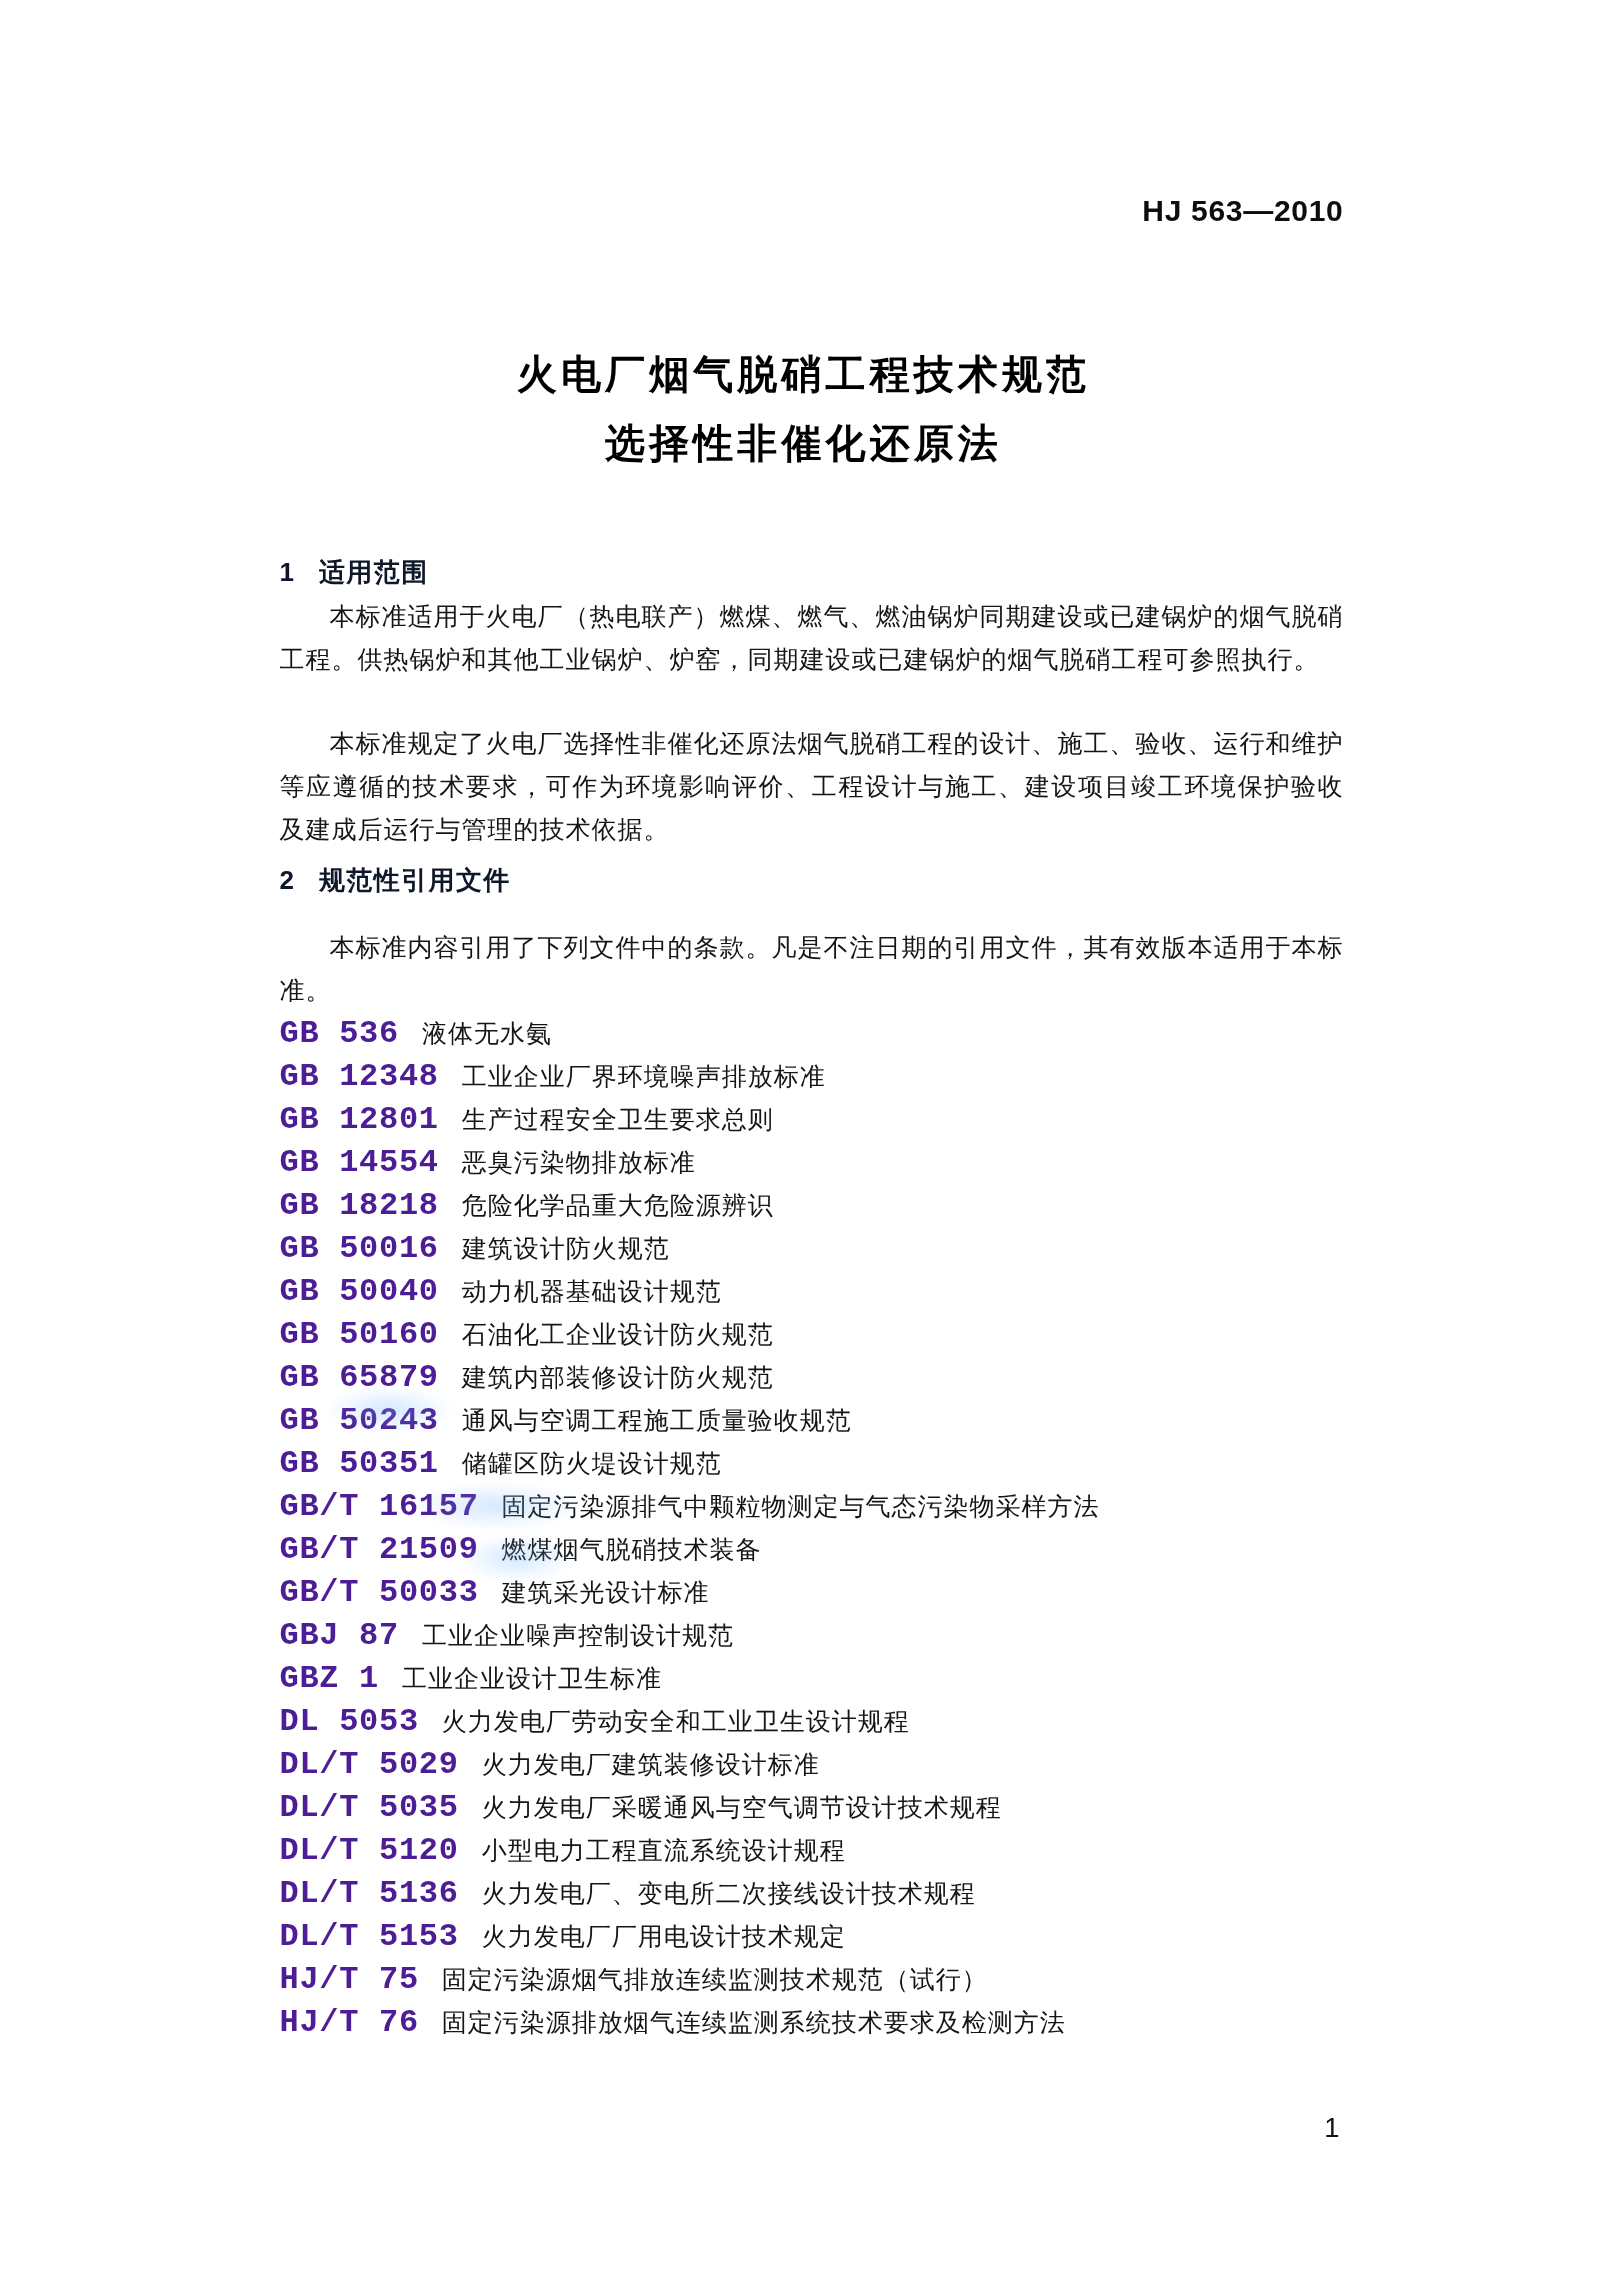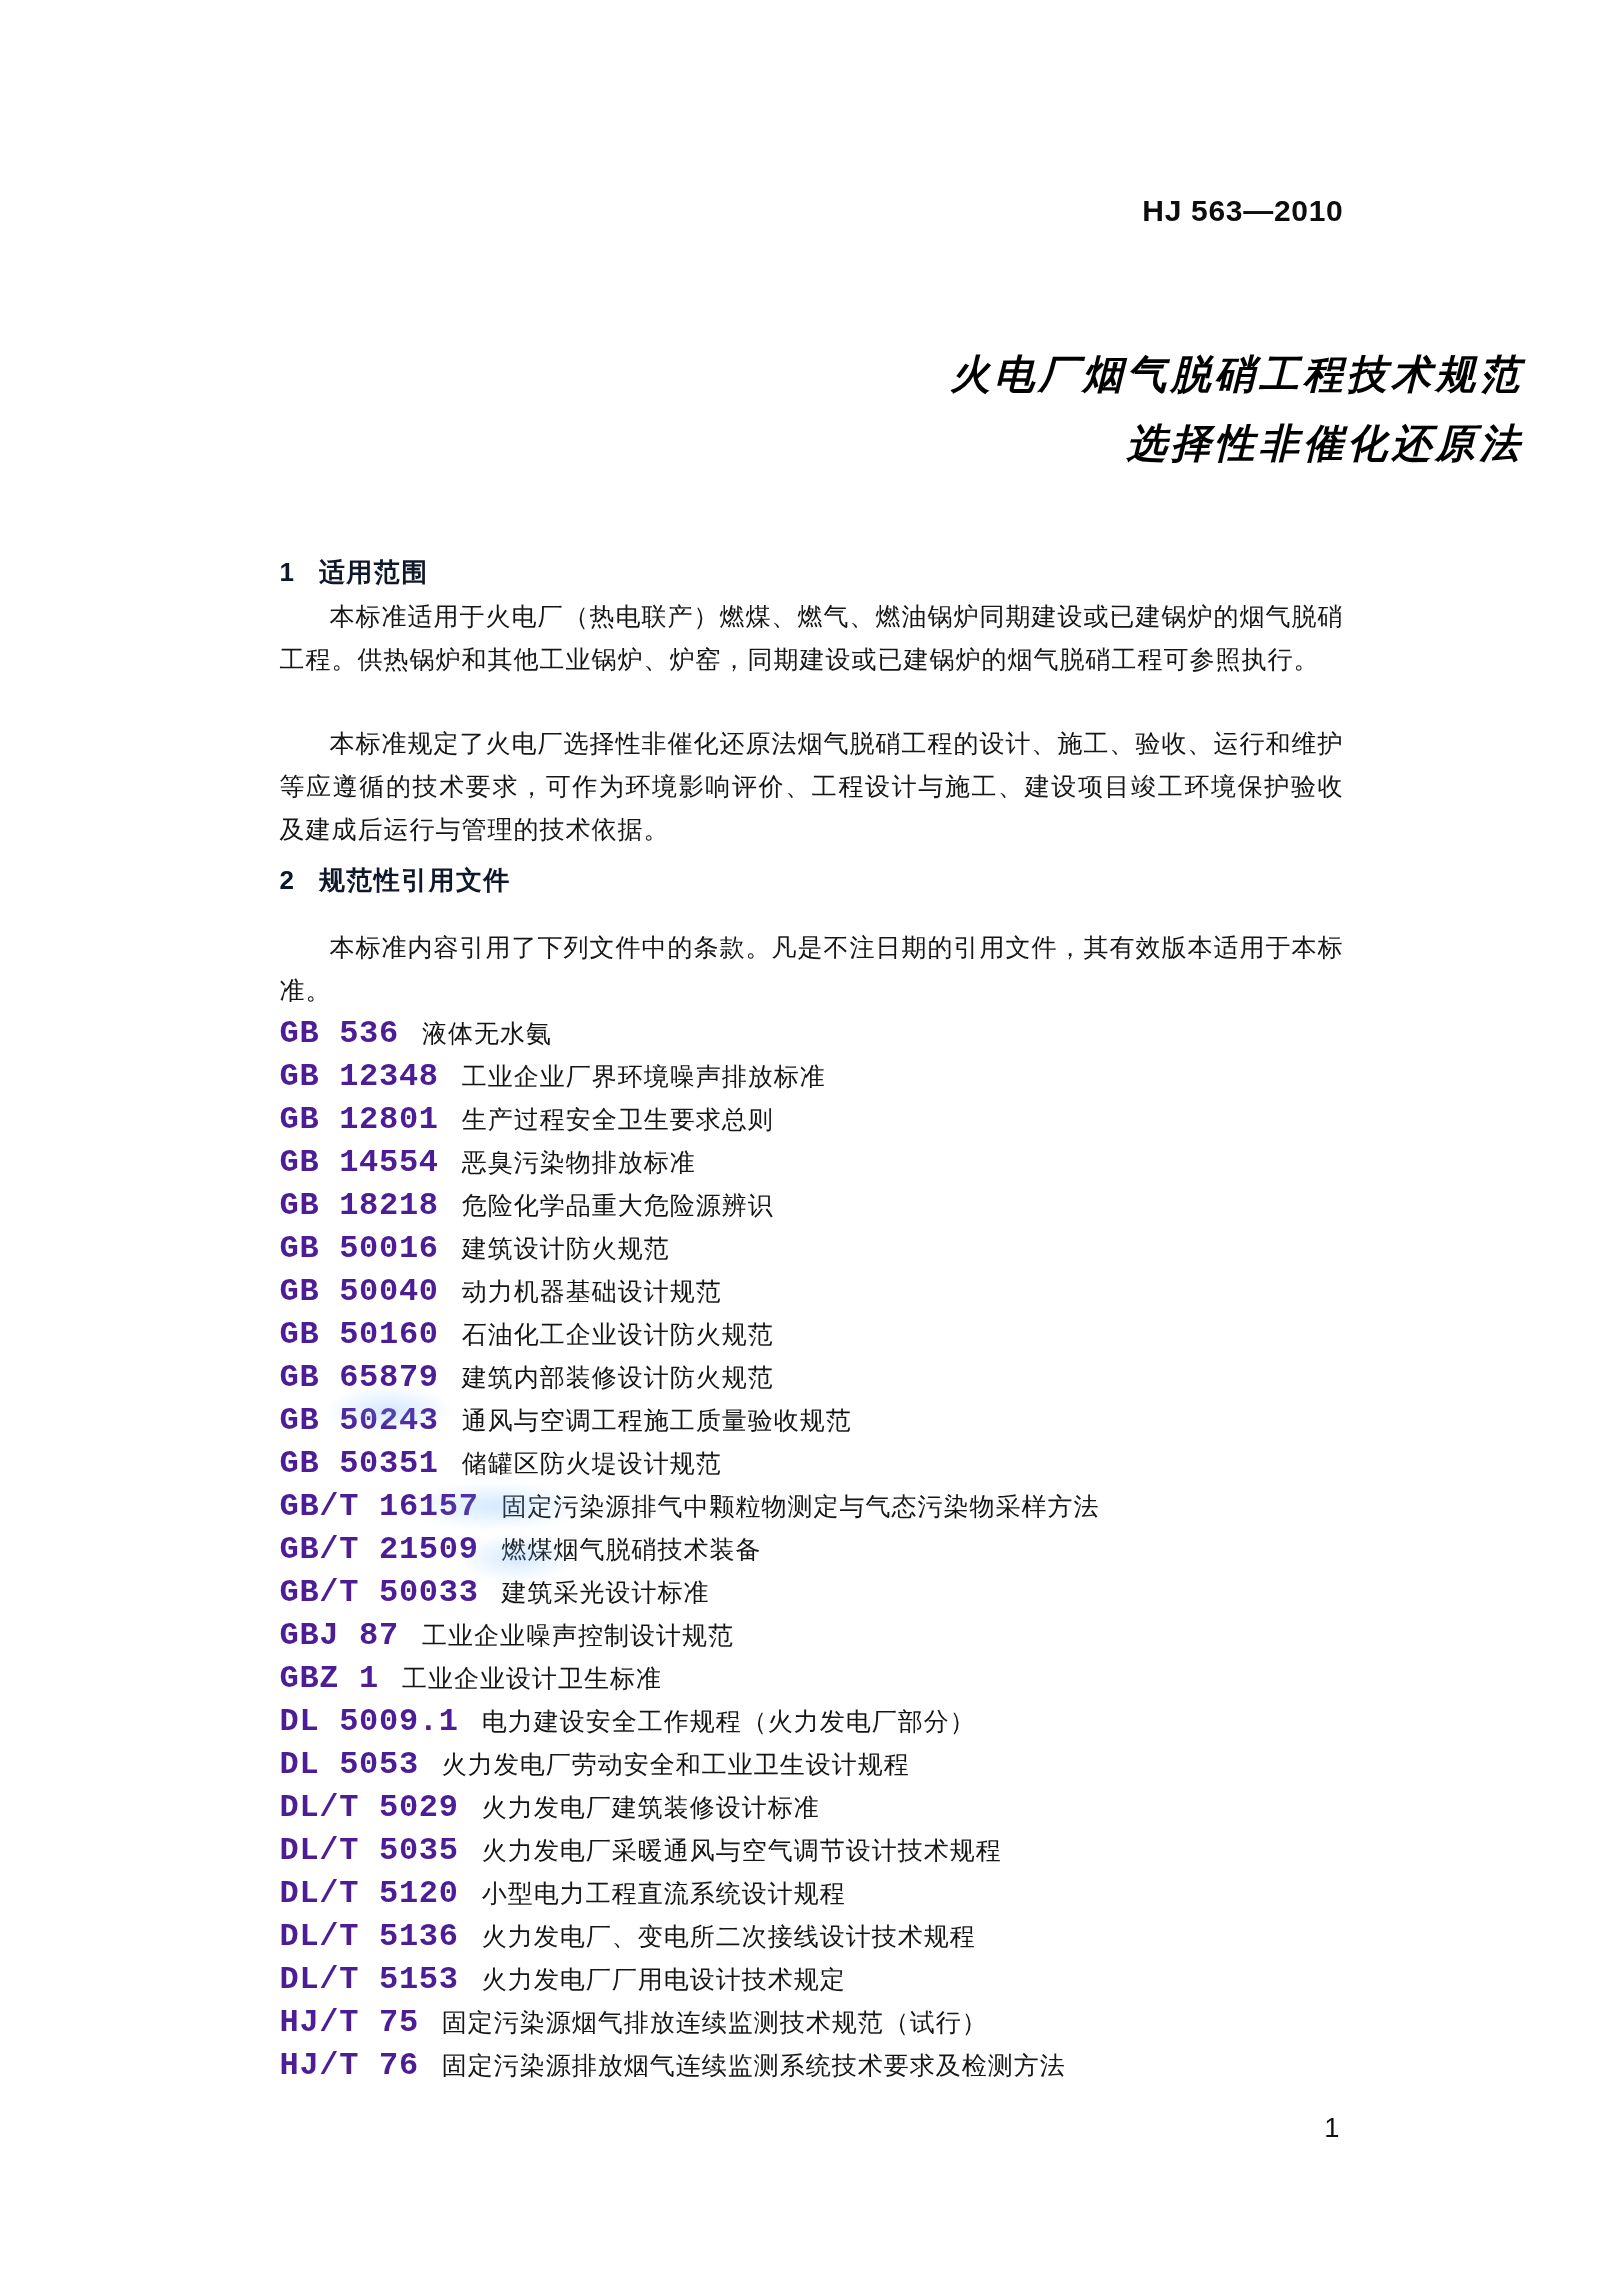--- a/index.html
+++ b/index.html
@@ -26,22 +26,21 @@
     font-size: 30px;
     letter-spacing: 0.7px;
     color: #0d0d0d;
     white-space: nowrap;
   }
   .title-block {
     position: absolute;
     top: 340px;
     left: 0;
     right: 16px;
-    text-align: right;
-    font-style: italic;
+    text-align: center;
   }
   .title-line {
     font-family: "Liberation Sans", "DejaVu Sans", sans-serif;
     font-weight: 700;
     font-size: 40px;
     line-height: 69px;
     letter-spacing: 4.1px;
     color: #000000;
     white-space: nowrap;
   }
@@ -191,23 +190,20 @@
         <li class="ref-item">
     <span class="ref-code">GB/T 50033</span><span class="ref-title">建筑采光设计标准</span>
   </li>
         <li class="ref-item">
     <span class="ref-code">GBJ 87</span><span class="ref-title">工业企业噪声控制设计规范</span>
   </li>
         <li class="ref-item">
     <span class="ref-code">GBZ 1</span><span class="ref-title">工业企业设计卫生标准</span>
   </li>
         <li class="ref-item">
-    <span class="ref-code">DL 5009.1</span><span class="ref-title">电力建设安全工作规程（火力发电厂部分）</span>
-  </li>
-        <li class="ref-item">
     <span class="ref-code">DL 5053</span><span class="ref-title">火力发电厂劳动安全和工业卫生设计规程</span>
   </li>
         <li class="ref-item">
     <span class="ref-code">DL/T 5029</span><span class="ref-title">火力发电厂建筑装修设计标准</span>
   </li>
         <li class="ref-item">
     <span class="ref-code">DL/T 5035</span><span class="ref-title">火力发电厂采暖通风与空气调节设计技术规程</span>
   </li>
         <li class="ref-item">
     <span class="ref-code">DL/T 5120</span><span class="ref-title">小型电力工程直流系统设计规程</span>

